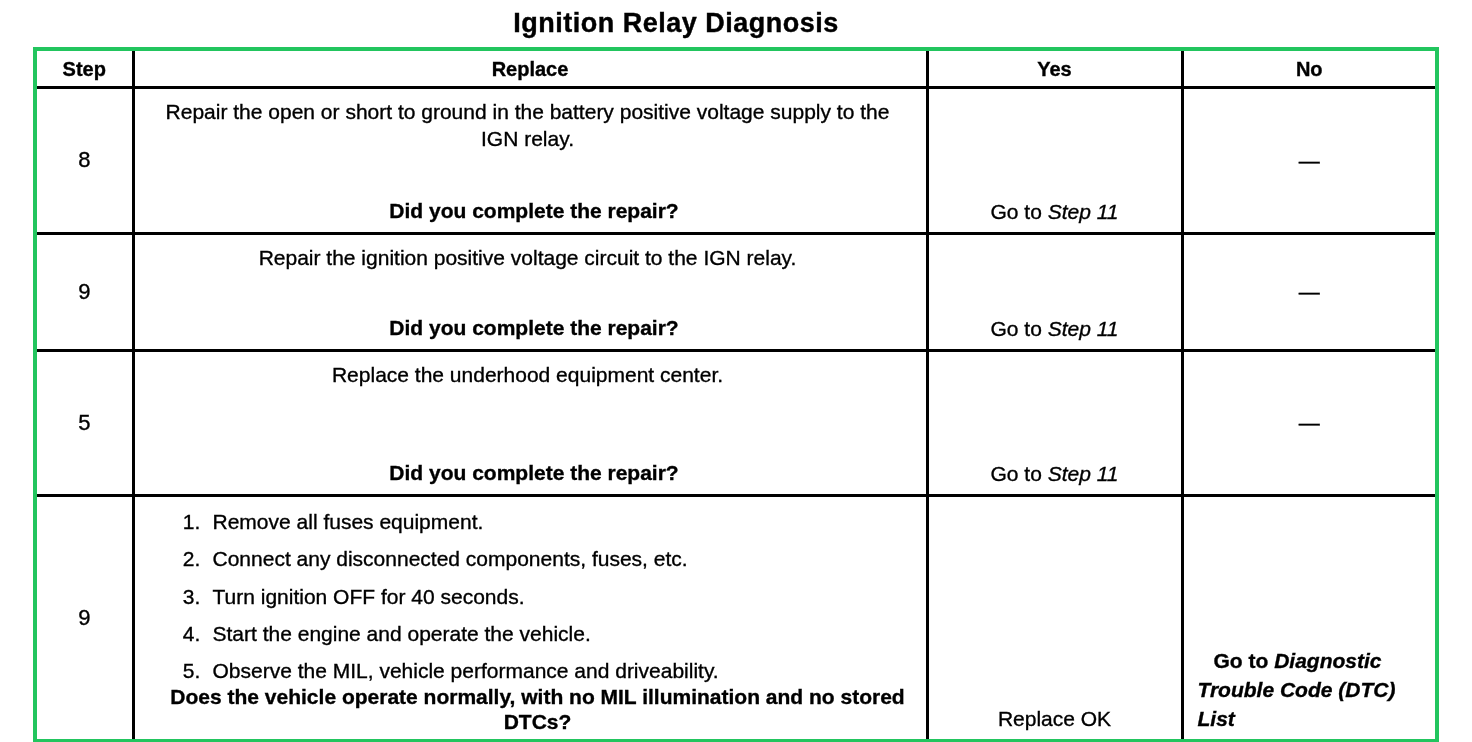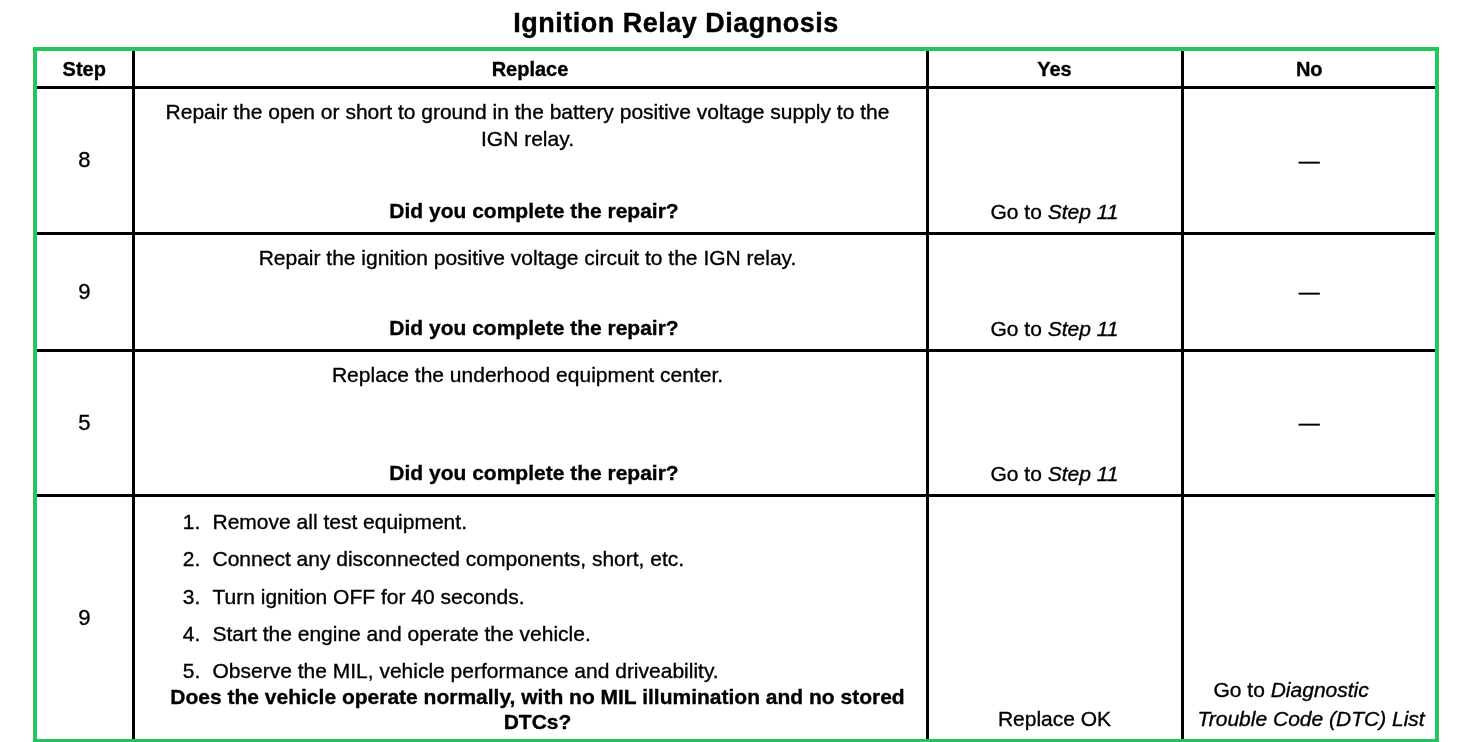--- a/index.html
+++ b/index.html
@@ -91,20 +91,21 @@
     vertical-align: middle;
   }
   td.no .no-goto {
     position: absolute;
     left: 14px;
     right: 6px;
     bottom: 5px;
     text-align: left;
     line-height: 1.38;
     text-indent: 16px;
+    font-weight: bold;
   }
   td.no .no-goto .wrap { display: inline; }
   .it { font-style: italic; }
   .dash { letter-spacing: 0; }
   .num-list {
     margin: 2px 0 0 0;
     padding: 0 0 0 32px;
     list-style: none;
   }
   .num-list .li {
@@ -179,25 +180,25 @@
         <span class="dash">—</span>
       </td>
     </tr>
 
     <tr class="r3">
       <td class="step">9</td>
       <td class="action">
         <div class="num-list">
           <div class="li">
               <span class="num">1.</span>
-              <span>Remove all test equipment.</span>
+              <span>Remove all fuses equipment.</span>
             </div>
           <div class="li">
               <span class="num">2.</span>
-              <span>Connect any disconnected components, short, etc.</span>
+              <span>Connect any disconnected components, fuses, etc.</span>
             </div>
           <div class="li">
               <span class="num">3.</span>
               <span>Turn ignition OFF for 40 seconds.</span>
             </div>
           <div class="li">
               <span class="num">4.</span>
               <span>Start the engine and operate the vehicle.</span>
             </div>
           <div class="li">

